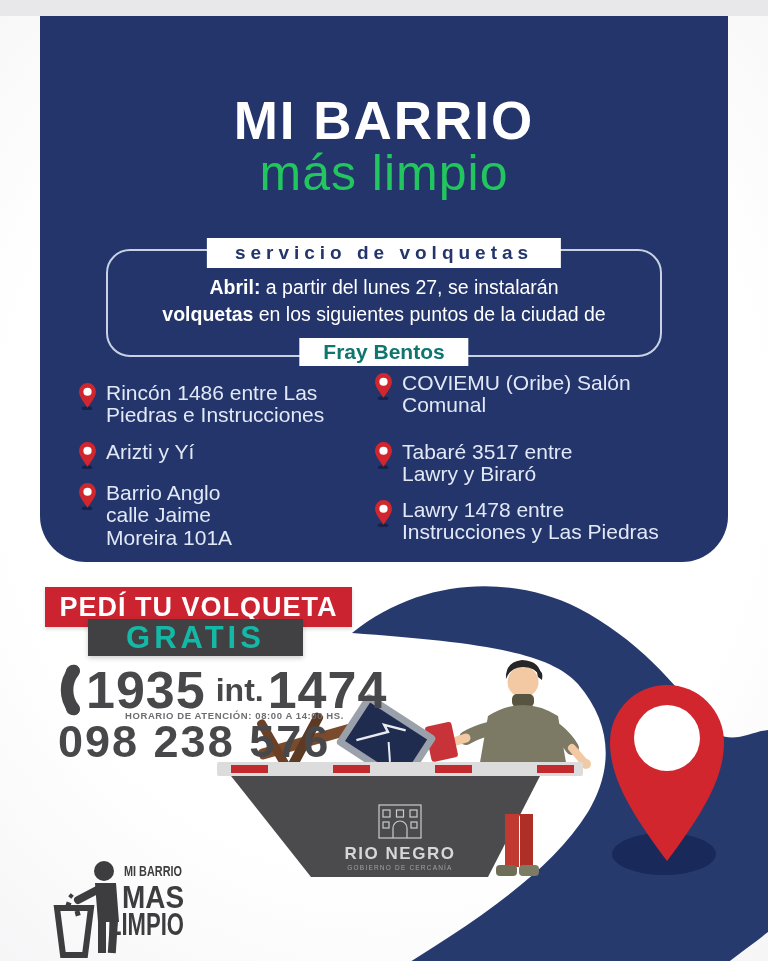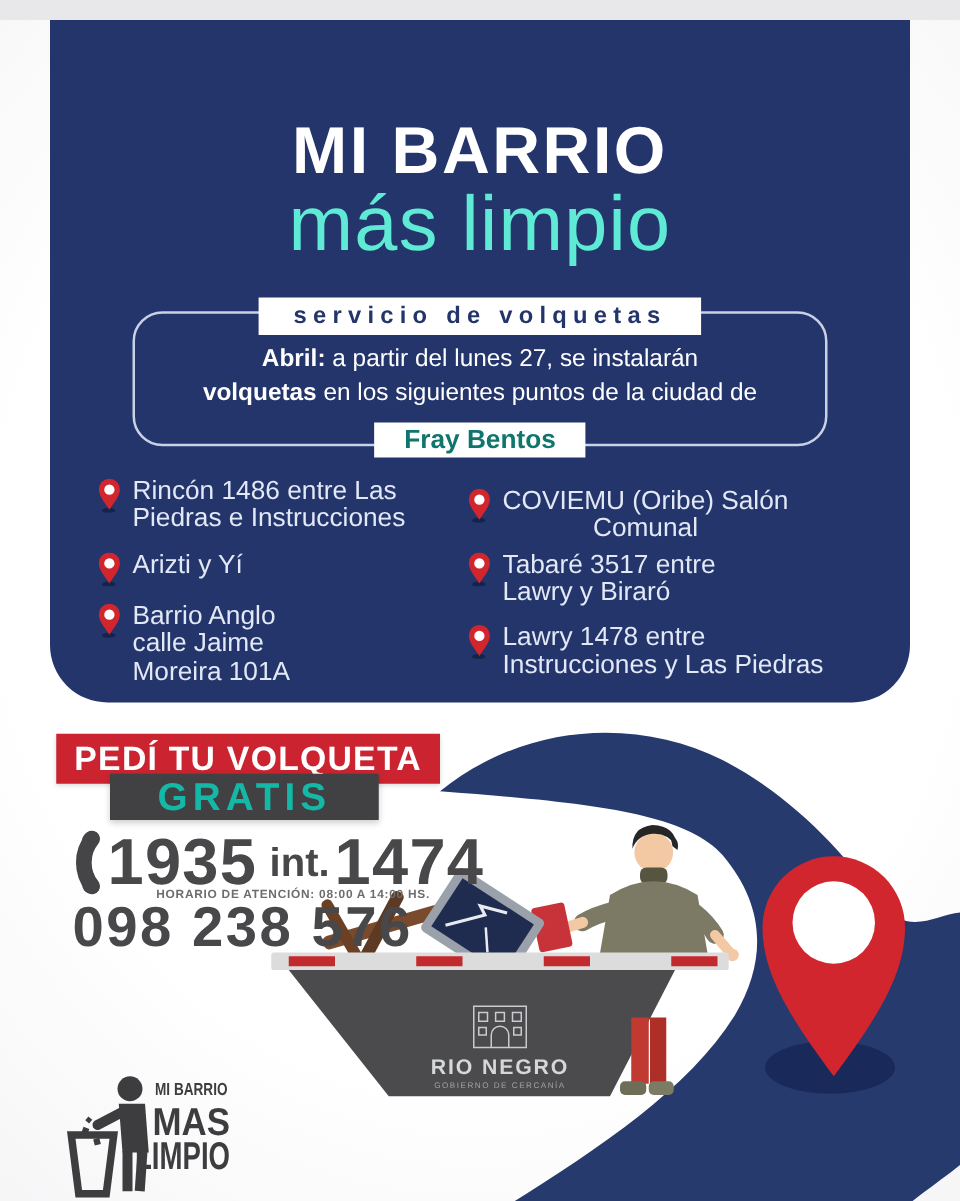--- a/index.html
+++ b/index.html
@@ -12,21 +12,21 @@
   .blue-panel{
     position:absolute;left:40px;top:0;width:688px;height:546px;
     background:#23356b;border-radius:0 0 46px 46px;
   }
   .title1{
     position:absolute;left:0;right:0;top:74px;text-align:center;
     color:#ffffff;font-size:53px;font-weight:800;letter-spacing:2px;
   }
   .title2{
     position:absolute;left:0;right:0;top:128px;text-align:center;
-    color:#5eead4;font-size:62px;font-weight:400;letter-spacing:1px;
+    color:#22c55e;font-size:50px;font-weight:400;letter-spacing:1px;
   }
   .service-banner{
     position:absolute;left:50%;transform:translateX(-50%);top:222px;
     background:#ffffff;color:#23356b;font-weight:bold;font-size:19px;
     letter-spacing:5px;padding:4px 28px;white-space:nowrap;z-index:3;
   }
   .info-box{
     position:absolute;left:106px;top:233px;width:552px;height:104px;
     border:2px solid rgba(230,236,250,.85);border-radius:24px;z-index:1;
   }
@@ -116,21 +116,21 @@
         <path d="M9 0a8 8 0 0 1 8 8c0 5-4 9.5-8 15.5C5 17.5 1 13 1 8a8 8 0 0 1 8-8z" fill="#d2262f"></path>
         <circle cx="9" cy="8.3" r="3.9" fill="#ffffff"></circle>
       </svg>
     <div class="loc-text">
       <div>Barrio Anglo</div>
       <div>calle Jaime</div>
       <div>Moreira 101A</div>
     </div>
   </div>
 
-  <div class="loc-item" style="left:374px;top:374px;text-align:center;">
+  <div class="loc-item" style="left:374px;top:356px;">
     <svg class="pin" viewBox="0 0 18 26">
         <ellipse cx="8.5" cy="24" rx="5" ry="2" fill="rgba(12,22,52,.6)"></ellipse>
         <path d="M9 0a8 8 0 0 1 8 8c0 5-4 9.5-8 15.5C5 17.5 1 13 1 8a8 8 0 0 1 8-8z" fill="#d2262f"></path>
         <circle cx="9" cy="8.3" r="3.9" fill="#ffffff"></circle>
       </svg>
     <div class="loc-text">
       <div>COVIEMU (Oribe) Salón</div>
       <div>Comunal</div>
     </div>
   </div>

